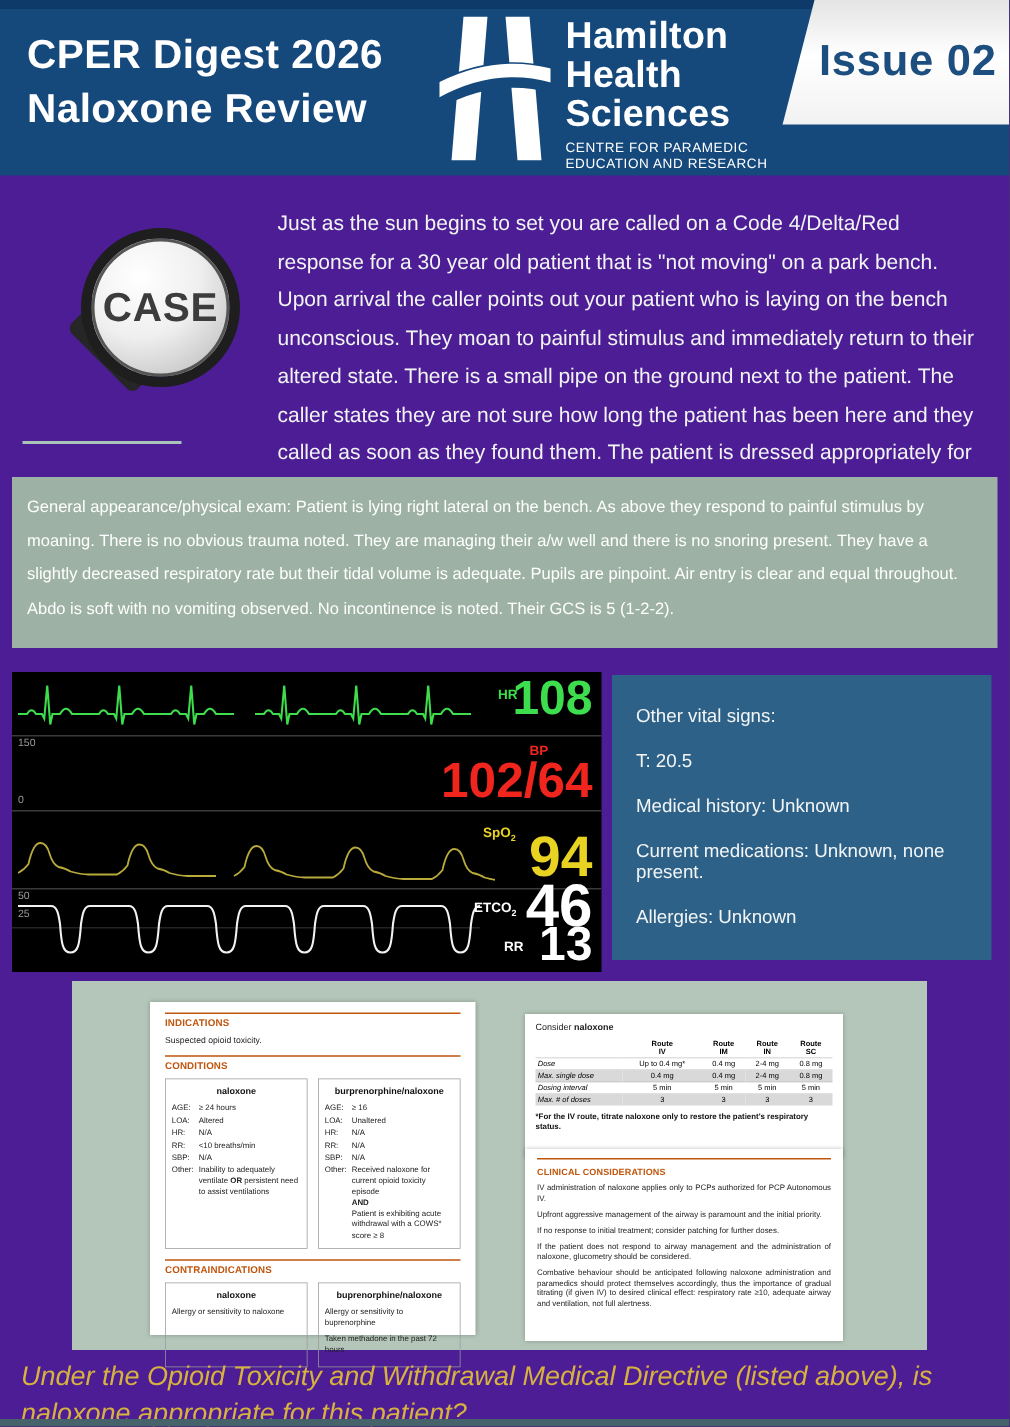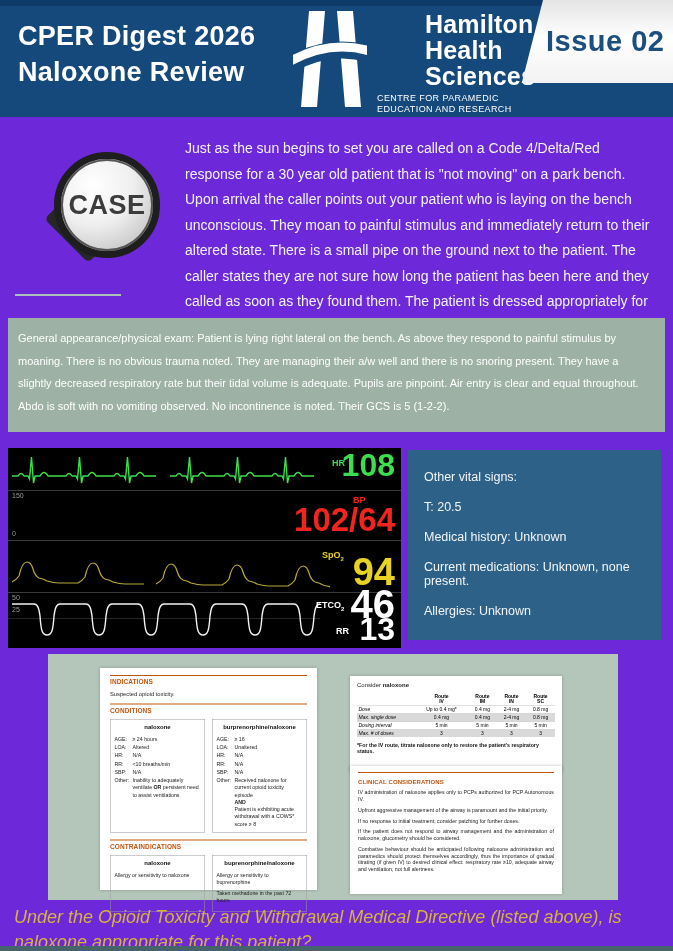--- a/index.html
+++ b/index.html
@@ -1,26 +1,26 @@
 <!DOCTYPE html>
 <html><head>
 <meta charset="utf-8">
 <style>
   html,body{margin:0;padding:0;}
   body{font-family:"Liberation Sans", sans-serif; background:#444;}
-  #page{position:relative;width:673px;height:951px;background:#6d28d9;overflow:hidden;margin:0 auto;}
+  #page{position:relative;width:673px;height:951px;background:#4c1d95;overflow:hidden;margin:0 auto;}
 
   
   .header{position:absolute;left:0;top:0;width:673px;height:117px;background:#15497c;}
   .header-topstrip{position:absolute;left:0;top:0;width:100%;height:6px;background:#0d3a68;}
   .masthead{position:absolute;left:18px;top:18px;color:#fff;font-weight:bold;font-size:27px;line-height:36px;letter-spacing:.3px;}
   .logo-wrap{position:absolute;left:293px;top:11px;display:flex;}
   .logo-h{width:74px;height:96px;}
   .logo-text{margin-left:10px;color:#fff;}
-  .logo-org{font-size:25px;font-weight:bold;line-height:26px;letter-spacing:.2px;margin-left:48px;}
+  .logo-org{font-size:25px;font-weight:bold;line-height:26px;letter-spacing:.2px;}
   .logo-sub{font-size:9px;font-weight:normal;line-height:11px;letter-spacing:.4px;margin-top:4px;}
   .issue-wedge{position:absolute;left:500px;top:0;width:173px;height:83px;
     background:linear-gradient(180deg,#e4e4e4,#ffffff 45%,#f2f2f2);
     clip-path:polygon(43px 0,173px 0,173px 117px,13px 117px);
     display:flex;align-items:center;}
   .issue-label{padding-left:46px;color:#1c4e7f;font-weight:bold;font-size:29px;letter-spacing:.5px;}
 
   
   .case-icon{position:absolute;left:42px;top:152px;width:118px;height:140px;}
   .lens{position:absolute;left:12px;top:0;width:92px;height:92px;border-radius:50%;

